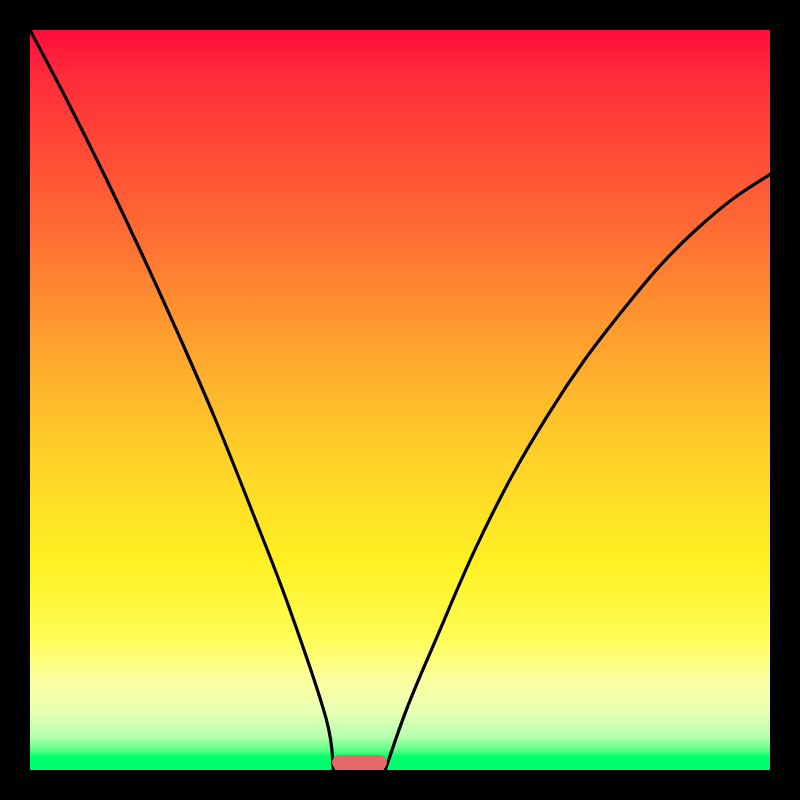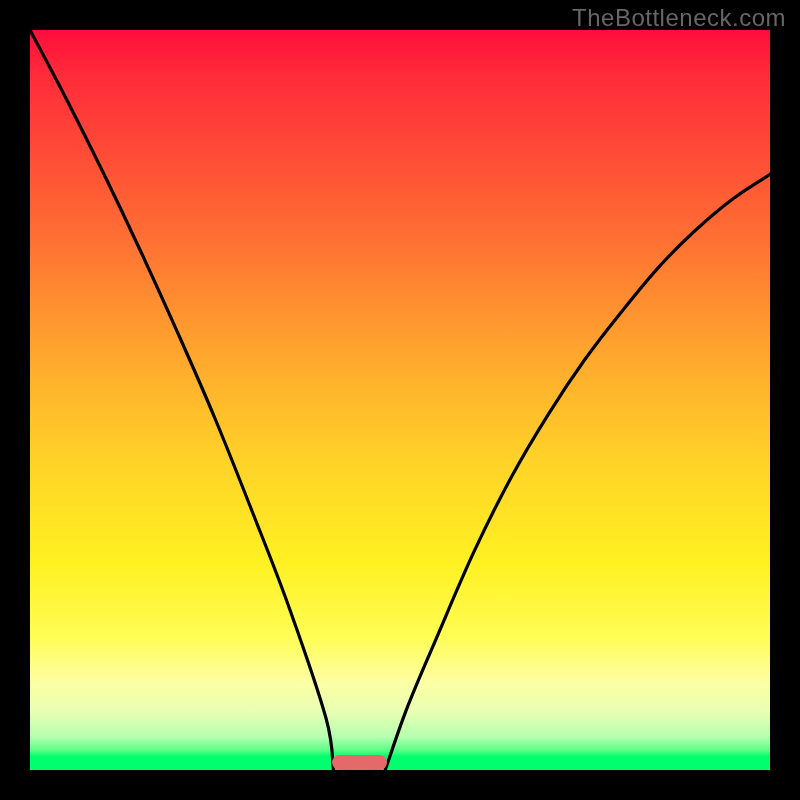--- a/index.html
+++ b/index.html
@@ -66,21 +66,20 @@
     fill: none;
     stroke: #000;
     stroke-width: 3.2;
     stroke-linecap: round;
   }
 </style>
 </head>
 <body>
 
 <div class="outer">
-  <div class="watermark">TheBottleneck.com</div>
 
   <div class="plot">
     <svg class="curves" viewBox="0 0 740 740" preserveAspectRatio="none">
       <path d="M 0.00 0.00 C 6.66 12.65, 23.68 44.33, 37.00 70.30 C 50.32 96.27, 60.68 116.99, 74.00 144.30 C 87.32 171.61, 97.68 193.36, 111.00 222.00 C 124.32 250.64, 134.68 273.43, 148.00 303.40 C 161.32 333.37, 171.68 356.53, 185.00 388.50 C 198.32 420.47, 208.68 447.03, 222.00 481.00 C 235.32 514.97, 245.68 539.90, 259.00 577.20 C 272.32 614.50, 288.01 658.90, 296.00 688.20 C 303.99 717.50, 302.07 730.68, 303.40 740.00"></path>
       <path d="M 355.20 740.00 C 359.20 728.68, 368.08 701.08, 377.40 677.10 C 386.72 653.12, 395.01 634.77, 407.00 606.80 C 418.99 578.83, 430.68 550.34, 444.00 521.70 C 457.32 493.06, 467.68 472.34, 481.00 447.70 C 494.32 423.06, 504.68 406.11, 518.00 384.80 C 531.32 363.49, 541.68 347.95, 555.00 329.30 C 568.32 310.65, 578.68 297.85, 592.00 281.20 C 605.32 264.55, 615.68 251.45, 629.00 236.80 C 642.32 222.15, 652.68 212.05, 666.00 199.80 C 679.32 187.55, 689.68 178.71, 703.00 168.72 C 716.32 158.73, 733.34 148.70, 740.00 144.30"></path>
     </svg>
     <div class="marker" style="left: 301.55px; width: 55.5px; height: 15px; bottom: 0px; background: rgb(228, 106, 106);"></div>
   </div>
 </div>
 

